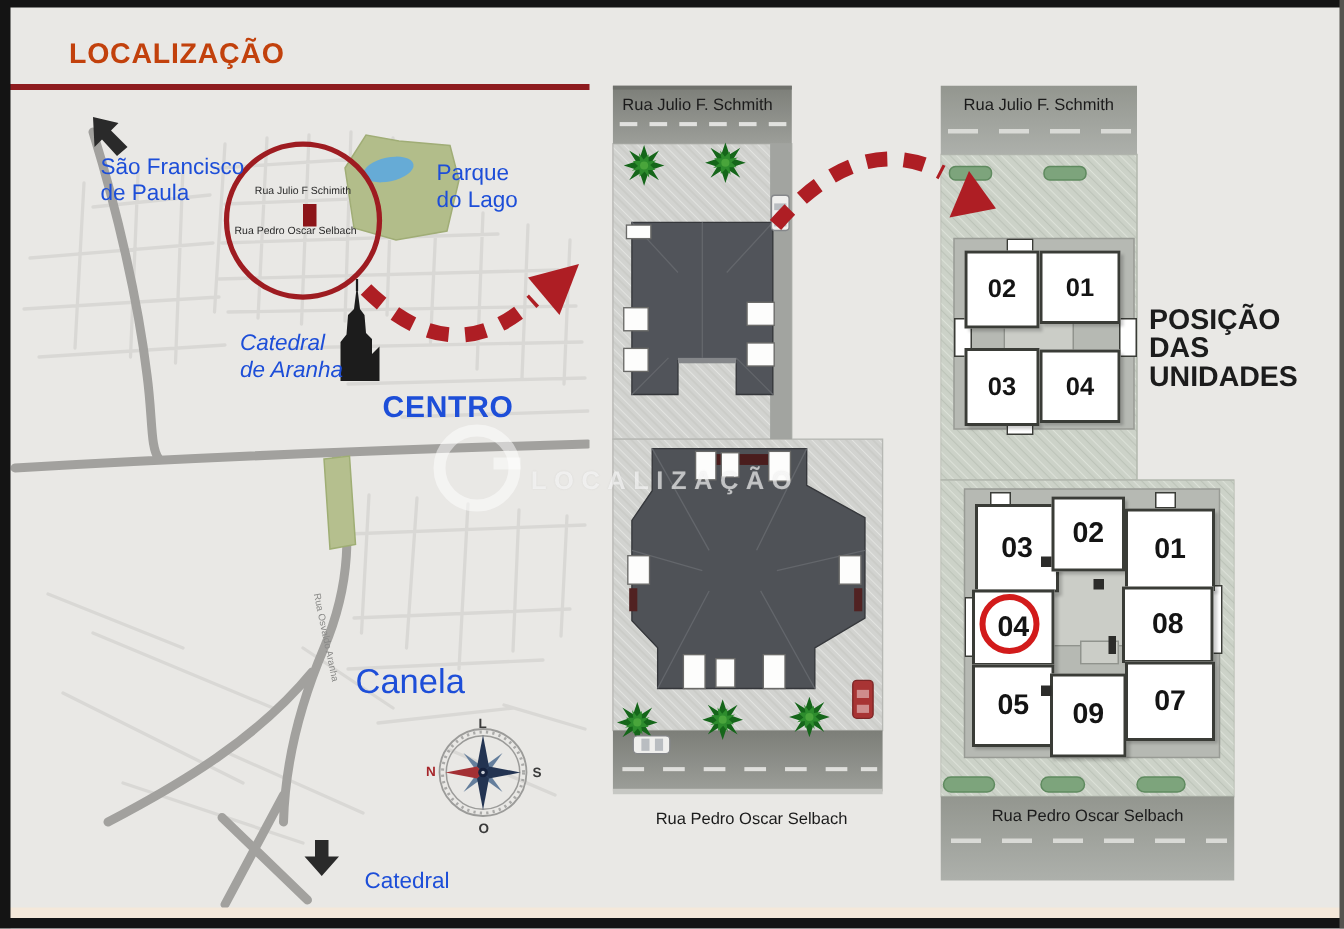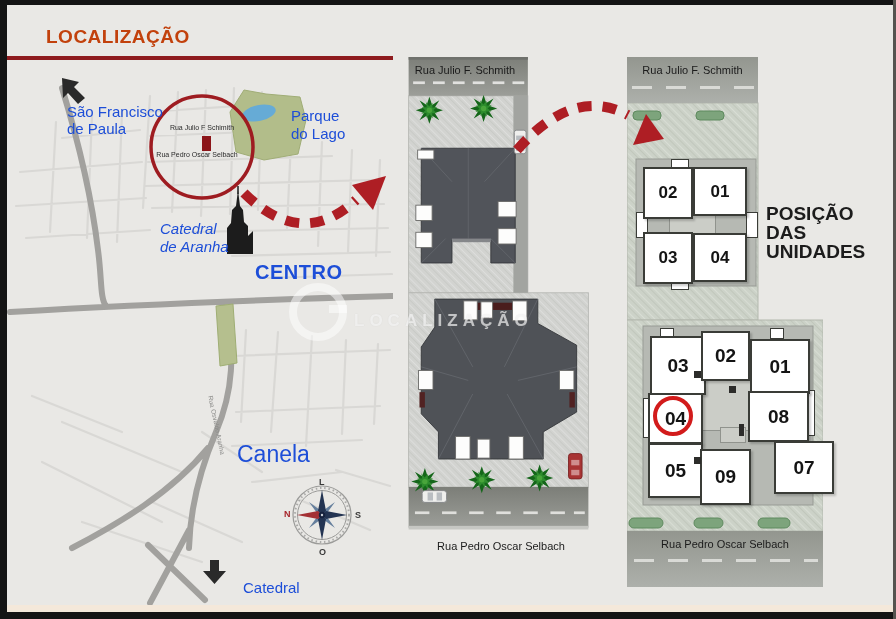--- a/index.html
+++ b/index.html
@@ -277,21 +277,21 @@
   <div class="tab" style="left:805px;top:390px;width:8px;height:44px;"></div>
   <div class="tab" style="left:660px;top:328px;width:12px;height:9px;"></div>
   <div class="tab" style="left:770px;top:328px;width:12px;height:9px;"></div>
   <div class="unit f2" style="left:650px;top:336px;width:52px;height:55px;">03</div>
   <div class="unit f2" style="left:701px;top:331px;width:45px;height:46px;">02</div>
   <div class="unit f2" style="left:750px;top:339px;width:56px;height:51px;">01</div>
   <div class="unit f2" style="left:648px;top:393px;width:51px;height:47px;">04</div>
   <div class="unit f2" style="left:748px;top:391px;width:57px;height:47px;">08</div>
   <div class="unit f2" style="left:648px;top:443px;width:51px;height:51px;">05</div>
   <div class="unit f2" style="left:700px;top:449px;width:47px;height:52px;">09</div>
-  <div class="unit f2" style="left:774px;top:441px;width:56px;height:49px;">07</div>
+  <div class="unit f2" style="left:750px;top:441px;width:56px;height:49px;">07</div>
   <div class="dsq" style="left:694px;top:371px;width:7px;height:7px;"></div>
   <div class="dsq" style="left:729px;top:386px;width:7px;height:7px;"></div>
   <div class="dsq" style="left:694px;top:457px;width:7px;height:7px;"></div>
   <div class="dsq" style="left:739px;top:424px;width:5px;height:12px;"></div>
   <div class="abs ring-04"></div>
 
   <svg class="abs" style="left:0;top:0;z-index:40;pointer-events:none;" width="896" height="619" viewBox="0 0 896 619">
     <path d="M244,193 Q302,250 356,200" fill="none" stroke="#ae1e24" stroke-width="10" stroke-dasharray="14 11"></path>
     <polygon points="386,176 352,185 373,210" fill="#ae1e24"></polygon>
     <path d="M517,150 Q573,86 628,115" fill="none" stroke="#ae1e24" stroke-width="10" stroke-dasharray="14 11"></path>

